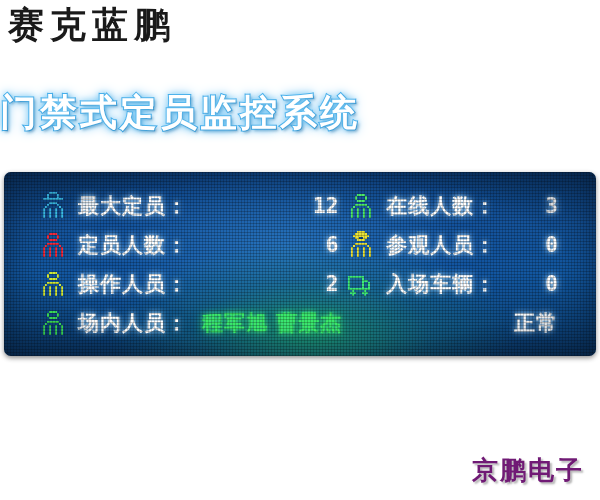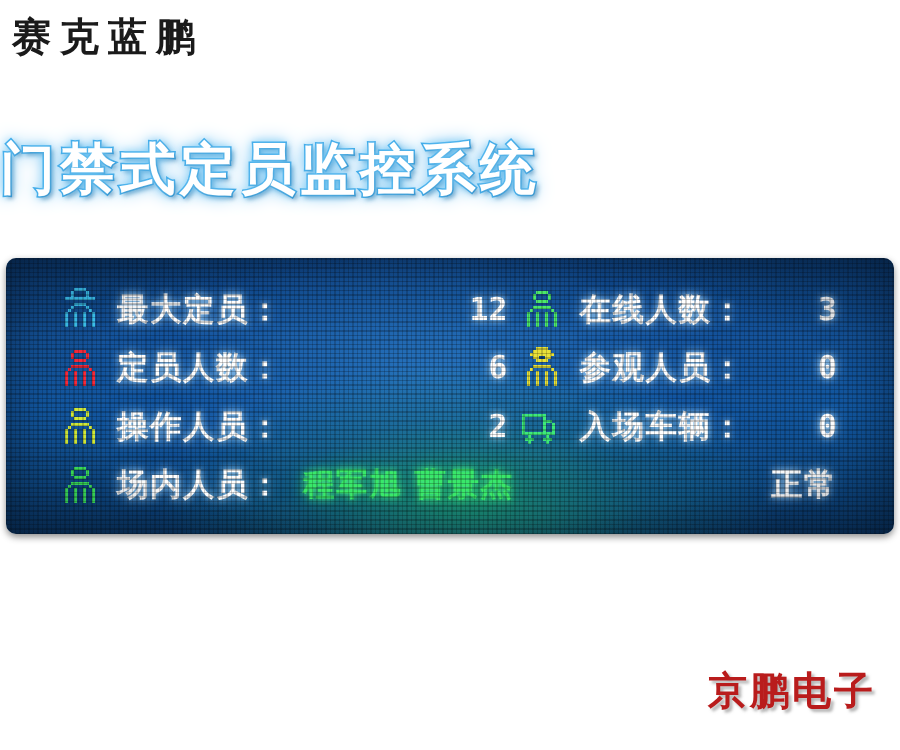--- a/index.html
+++ b/index.html
@@ -38,21 +38,21 @@
     font-size: 13px;
     color: #444444;
     vertical-align: super;
     font-weight: normal;
     letter-spacing: 0;
     margin-left: 3px;
   }
   #logo-cn {
     font-family: "DejaVu Sans", sans-serif;
     font-weight: bold;
-    font-size: 26px;
+    font-size: 36px;
     color: #1a1a1a;
     letter-spacing: 6px;
     line-height: 36px;
     margin-top: 1px;
     white-space: nowrap;
   }
 
   
   #page-title {
     position: absolute;
@@ -169,26 +169,26 @@
     padding-right: 4px;
     text-shadow: 0 0 5px rgba(190,230,255,0.95), 0 0 10px rgba(130,195,255,0.6);
   }
   .row-names-left { grid-column: 1 / 2; }
   .row-names-right { grid-column: 2 / 3; display: flex; align-items: center; }
 
   
   #footer-brand {
     position: absolute;
     right: 16px;
-    bottom: 22px;
+    bottom: 12px;
     font-family: "DejaVu Sans", sans-serif;
     font-weight: bold;
     font-size: 26px;
     letter-spacing: 2px;
-    color: #b91c1c;
+    color: #701a75;
     text-shadow: 2px 2px 2px rgba(120,120,120,0.55);
     white-space: nowrap;
   }
 </style>
 </head>
 <body>
 
 <div id="brand-logo">
   <div id="logo-cn">赛克蓝鹏</div>
 </div>

